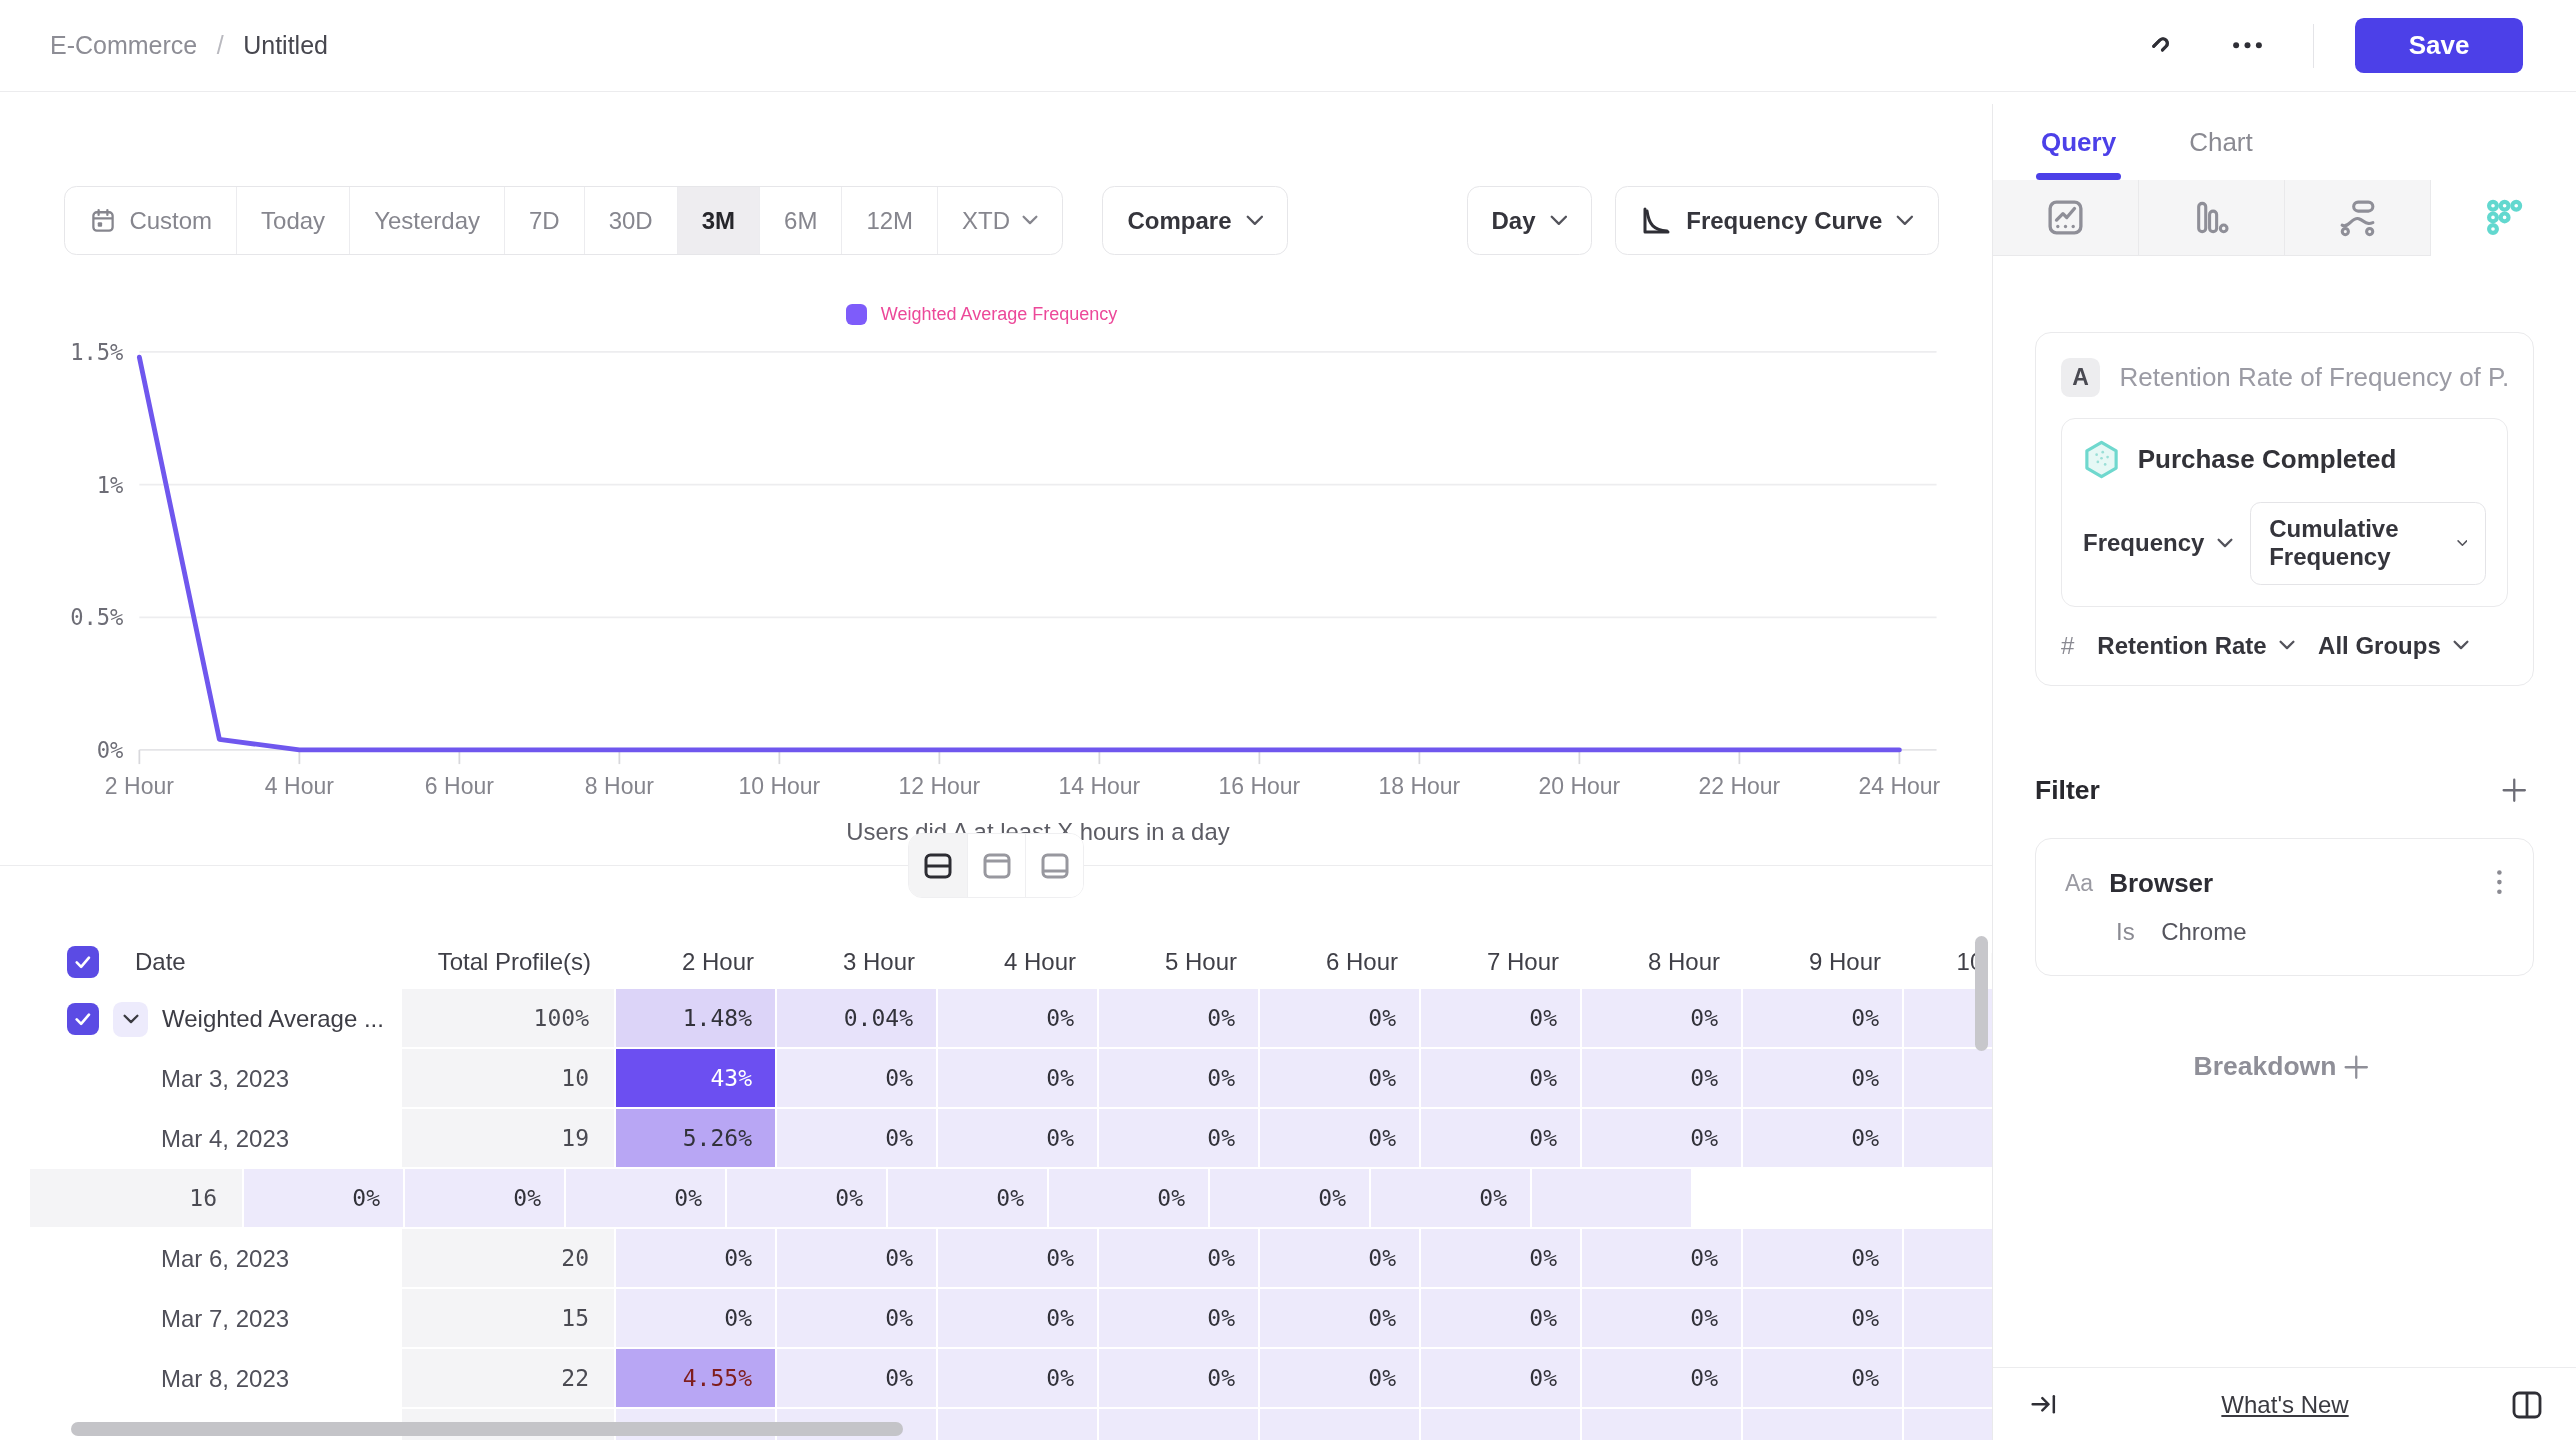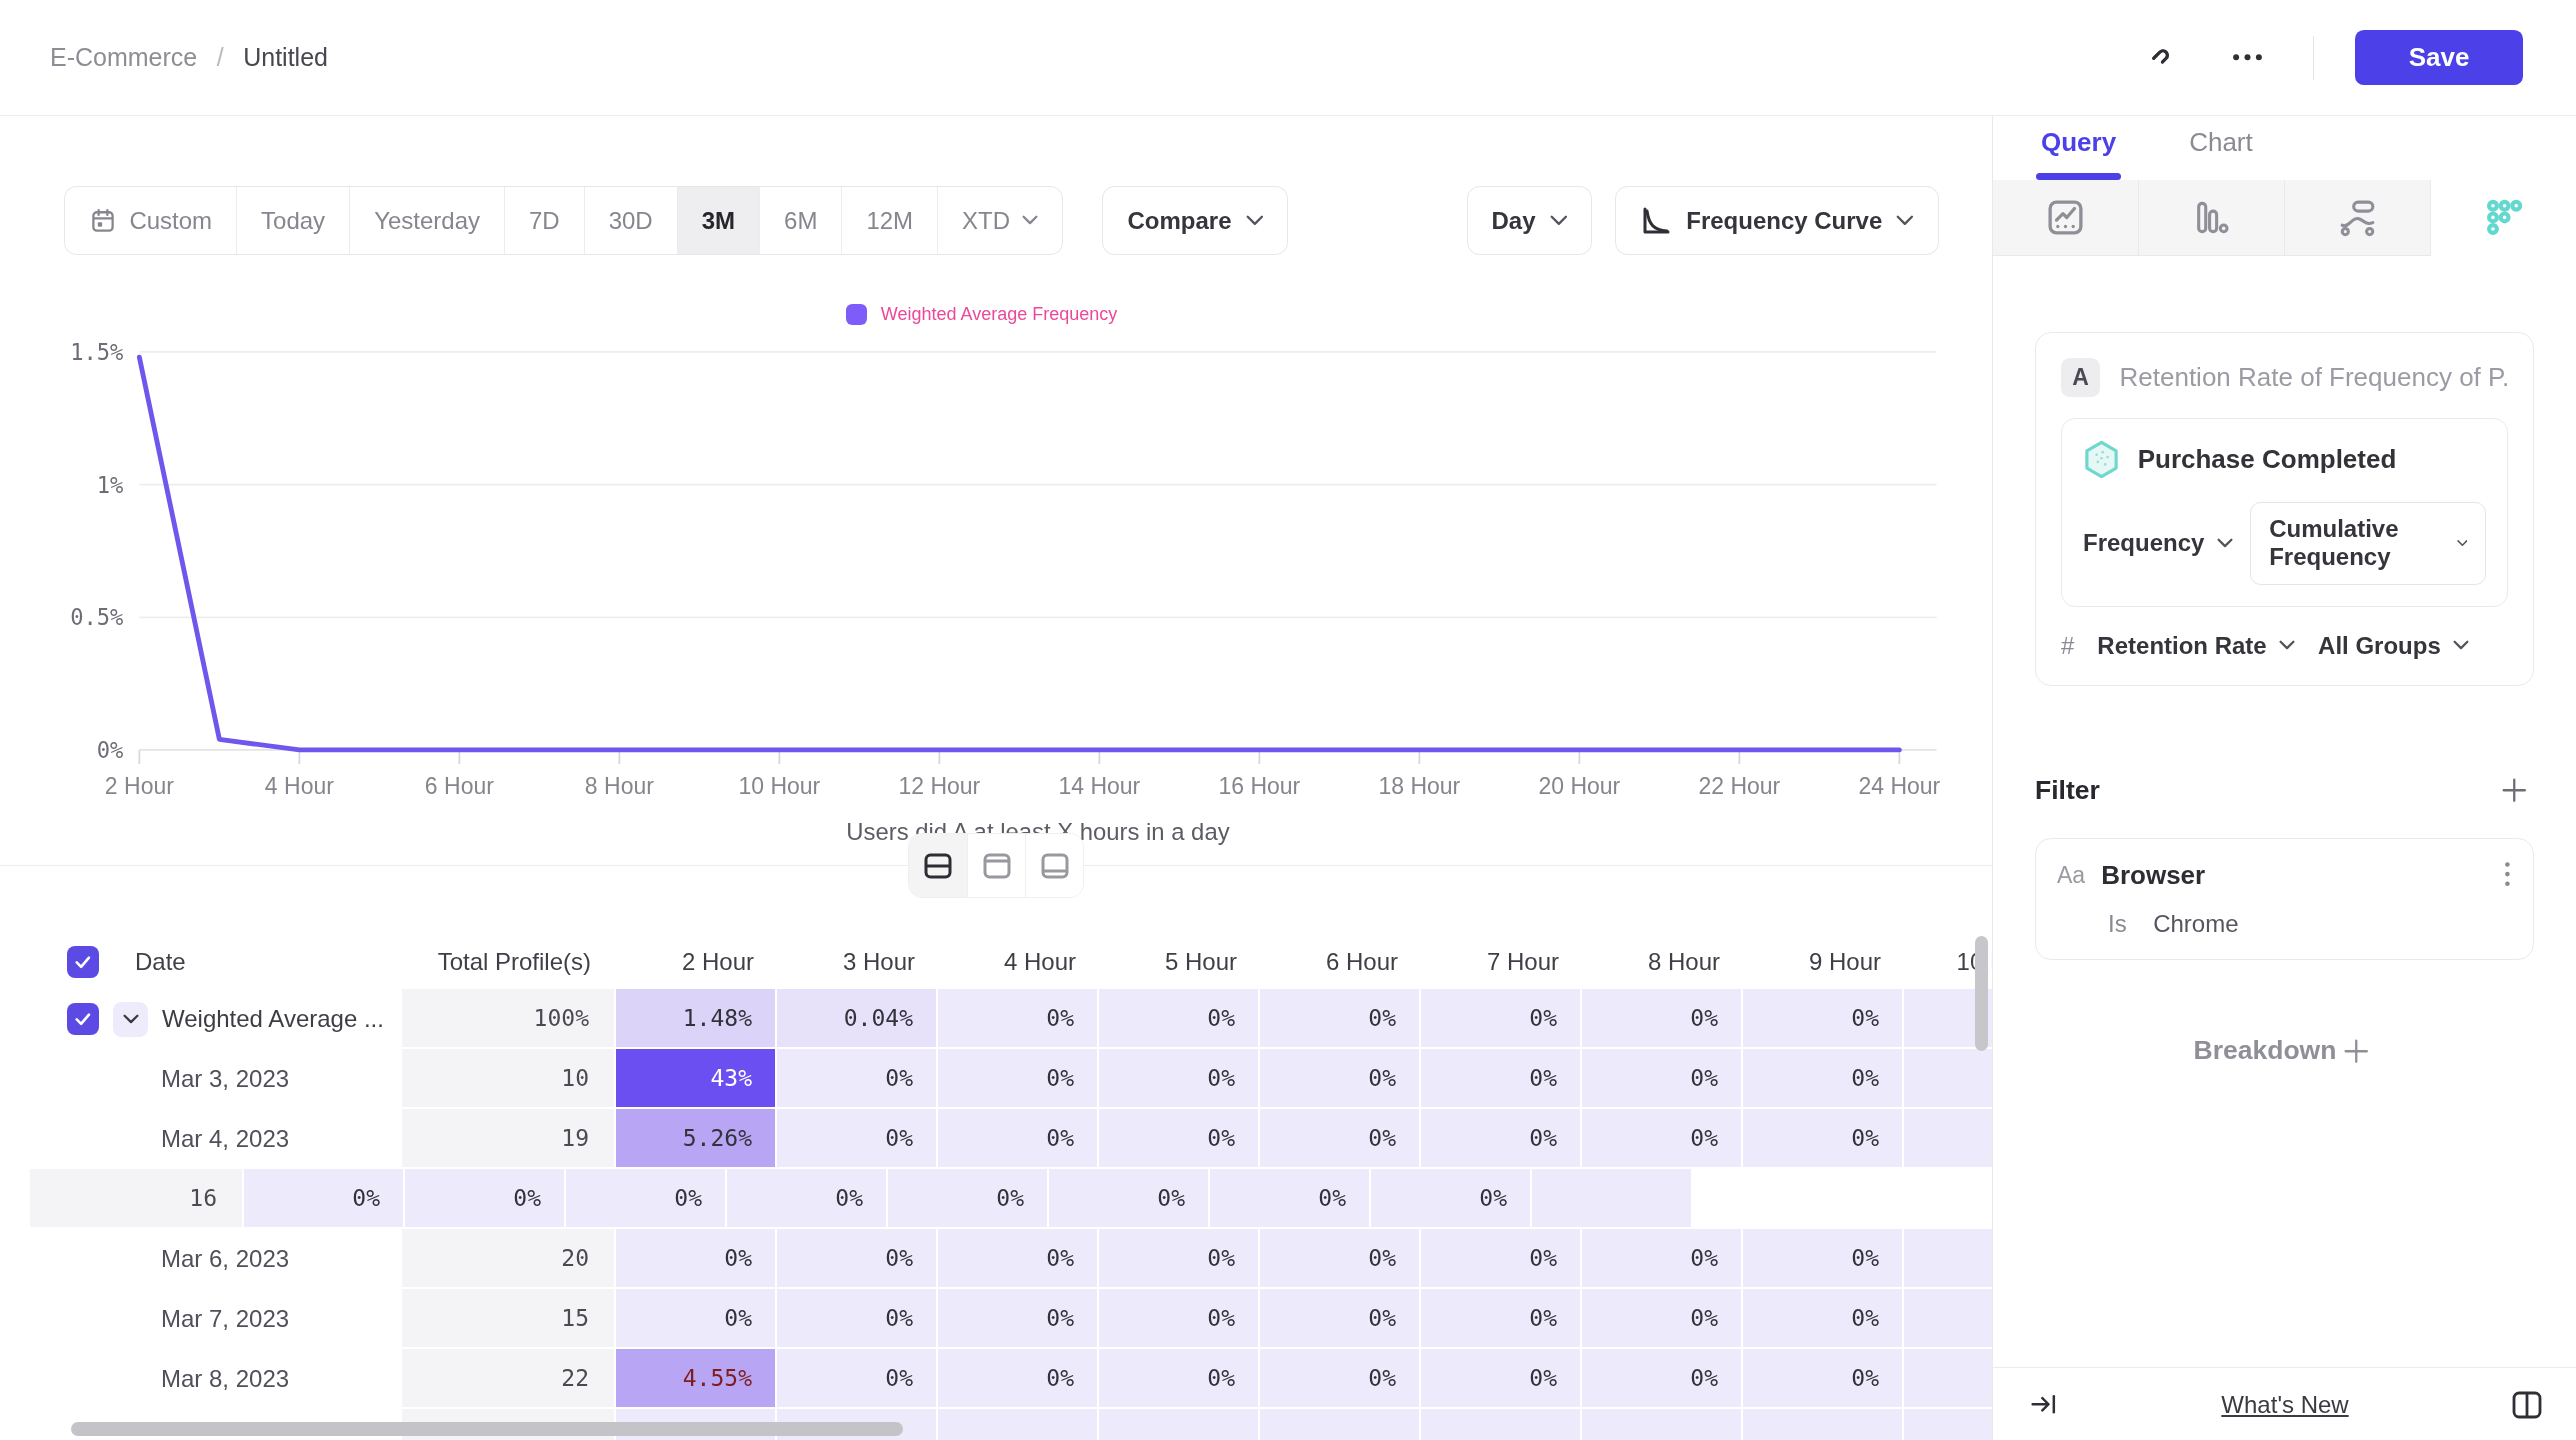--- a/index.html
+++ b/index.html
@@ -1,20 +1,20 @@
 <!DOCTYPE html>
 <html style="font-size:14px"><head>
 <meta charset="utf-8">
 <style>
   * { margin:0; padding:0; box-sizing:border-box; }
   html,body { width:2576px; height:1440px; overflow:hidden; background:#fff;
     font-family:"Liberation Sans", sans-serif; color:#3a3a40; }
 
   
-  .app-header { position:absolute; left:0; top:0; width:2576px; height:116px;
+  .app-header { position:absolute; left:0; top:0; width:2576px; height:92px;
     border-bottom:0.9px solid #ececee; display:flex; align-items:center; background:#fff; z-index:5;}
   .breadcrumb { display:flex; align-items:center; gap:19.5px; margin-left:50px; font-size:25px; }
   .crumb-root { color:#8d8d95; }
   .crumb-sep { color:#b9b9bf; }
   .crumb-current { color:#47474f; font-weight:500; }
   .header-actions { margin-left:auto; display:flex; align-items:center; gap:41px; margin-right:53px; }
   .icon-btn { width:50px; height:50px; display:flex; align-items:center; justify-content:center;
     border-radius:8.8px; cursor:pointer; }
   .vdivider { width:0.9px; height:44px; background:#e4e4e8; }
   .save-btn { width:168px; height:55px; border-radius:8.8px; background:#4C40E8; color:#fff;
@@ -115,21 +115,21 @@
   .measure-row { display:flex; align-items:center; gap:23px; margin-top:25px; }
   .hash { font-size:24px; color:#8a8a92; }
 
   .section-head { display:flex; align-items:center; justify-content:space-between; }
   .filter-head { margin-top:85px; }
   .filter-title { font-size:26.5px; font-weight:700; color:#28282e; }
   .breakdown-head { margin-top:71px;justify-content:center; }
   .breakdown-title { font-size:26.5px; font-weight:700; color:#8f8f98; }
   .plus-btn { width:39px; height:39px; display:flex; align-items:center; justify-content:center; cursor:pointer; }
 
-  .filter-card { margin-top:28px; border:1.8px solid #eaeaec; border-radius:16px; padding:21px; }
+  .filter-card { margin-top:28px; border:1.8px solid #eaeaec; border-radius:16px; padding:29px; }
   .fc-top { display:flex; align-items:center; gap:16px; }
   .aa-badge { font-size:23px; color:#9a9aa2; flex:none; }
   .fc-prop { font-size:26px; font-weight:600; color:#2d2d34; }
   .kebab { margin-left:auto; cursor:pointer; display:flex; }
   .fc-cond { display:flex; align-items:center; gap:26.5px; margin-top:19.5px; padding-left:51px; }
   .fc-op { font-size:24px; color:#8a8a92; }
   .fc-val { font-size:24px; color:#55555e; }
 
   .panel-footer { position:absolute; left:0; bottom:0; width:584px; height:74px;
     border-top:1.8px solid #ececee; display:flex; align-items:center; background:#fff; }

